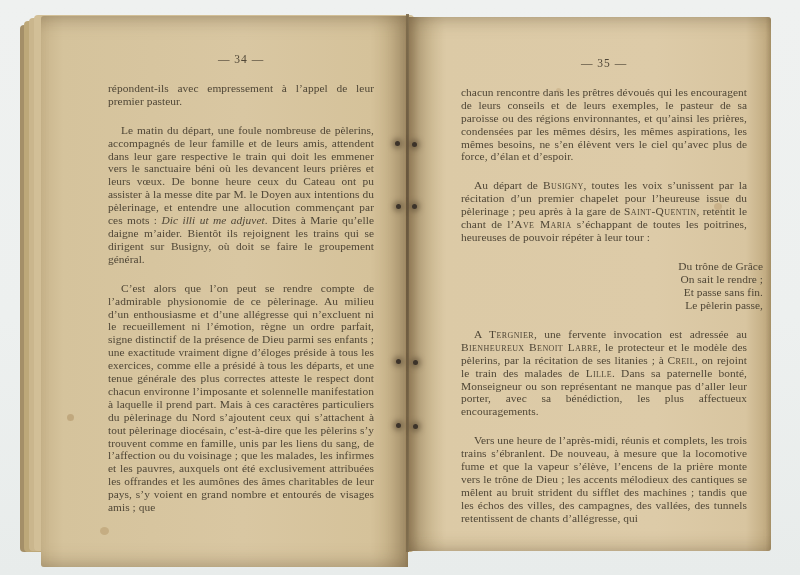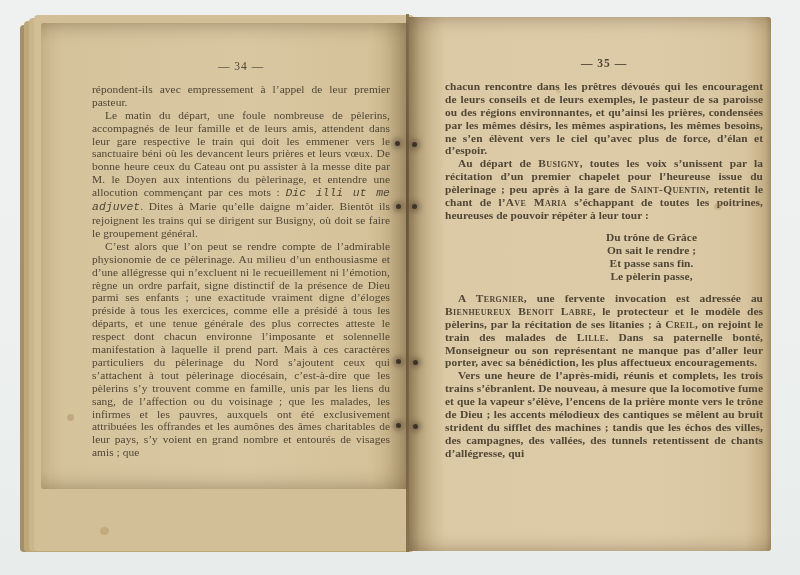--- a/index.html
+++ b/index.html
@@ -16,21 +16,21 @@
   .stack.s1 { left:20px; top:25px; width:392px; height:527px; background:#a48f68; }
   .stack.s2 { left:24px; top:21px; width:390px; height:531px; background:#bda879; }
   .stack.s3 { left:29px; top:18px; width:386px; height:533px; background:#cab68d; }
   .stack.s4 { left:34px; top:15px; width:380px; height:536px; background:#d2bf97; }
 
   .page {
     position:absolute;
     color:#4f4636;
   }
   .page-left {
-    left:41px; top:23px; width:367px; height:466px;
+    left:41px; top:16px; width:367px; height:551px;
     border-radius:3px 0 0 3px;
     background: linear-gradient(90deg, #c9b58c 0%, #d5c39c 6%, #d9c7a2 55%, #d5c29a 90%, #c7b186 99%, #baa276 100%);
     box-shadow:
       inset 0 16px 20px -16px rgba(115,95,65,0.55),
       inset 0 -16px 20px -16px rgba(115,95,65,0.5),
       inset -22px 0 26px -16px rgba(92,74,50,0.55);
   }
   .page-right {
     left:409px; top:17px; width:362px; height:534px;
     border-radius:0 3px 3px 0;
@@ -59,36 +59,36 @@
   .blemish.b3 { left:714px; top:203px; width:8px; height:7px; background:rgba(150,110,60,0.24); }
   .blemish.b4 { left:556px; top:88px;  width:5px; height:5px; background:rgba(150,110,60,0.18); }
 
   .text-block {
     position:absolute;
     font-size:11.4px; line-height:12.9px;
     text-align:justify;
     letter-spacing:0.05px;
   }
   .page-left  .text-block { left:51px; right:18px; top:37px; }
-  .page-right .text-block { left:36px; right:8px; top:40px;font-weight:bold; }
+  .page-right .text-block { left:36px; right:8px; top:40px; }
 
   .page-number {
     text-align:center;
     font-size:11.5px;
     letter-spacing:1px;
     margin:0 0 10px 0;
     text-indent:0;
   }
 
-  .para { margin:0; }
+  .para { margin:16px; }
   .para.indent { text-indent:13px; }
-  .seg-i  { font-style:italic;font-family:Liberation Mono, monospace; }
+  .seg-i  { font-style:italic; }
   .seg-sc { font-variant:small-caps; letter-spacing:0.4px; }
 
-  .verse { margin:9px 0 9px 95px; text-align:center; }
+  .verse { margin:9px 0 9px 95px; text-align:right; }
   .verse-line { line-height:13px; }
 </style>
 </head>
 <body>
 
 <div class="scene">
 
   <div class="stack s1"></div>
   <div class="stack s2"></div>
   <div class="stack s3"></div>

